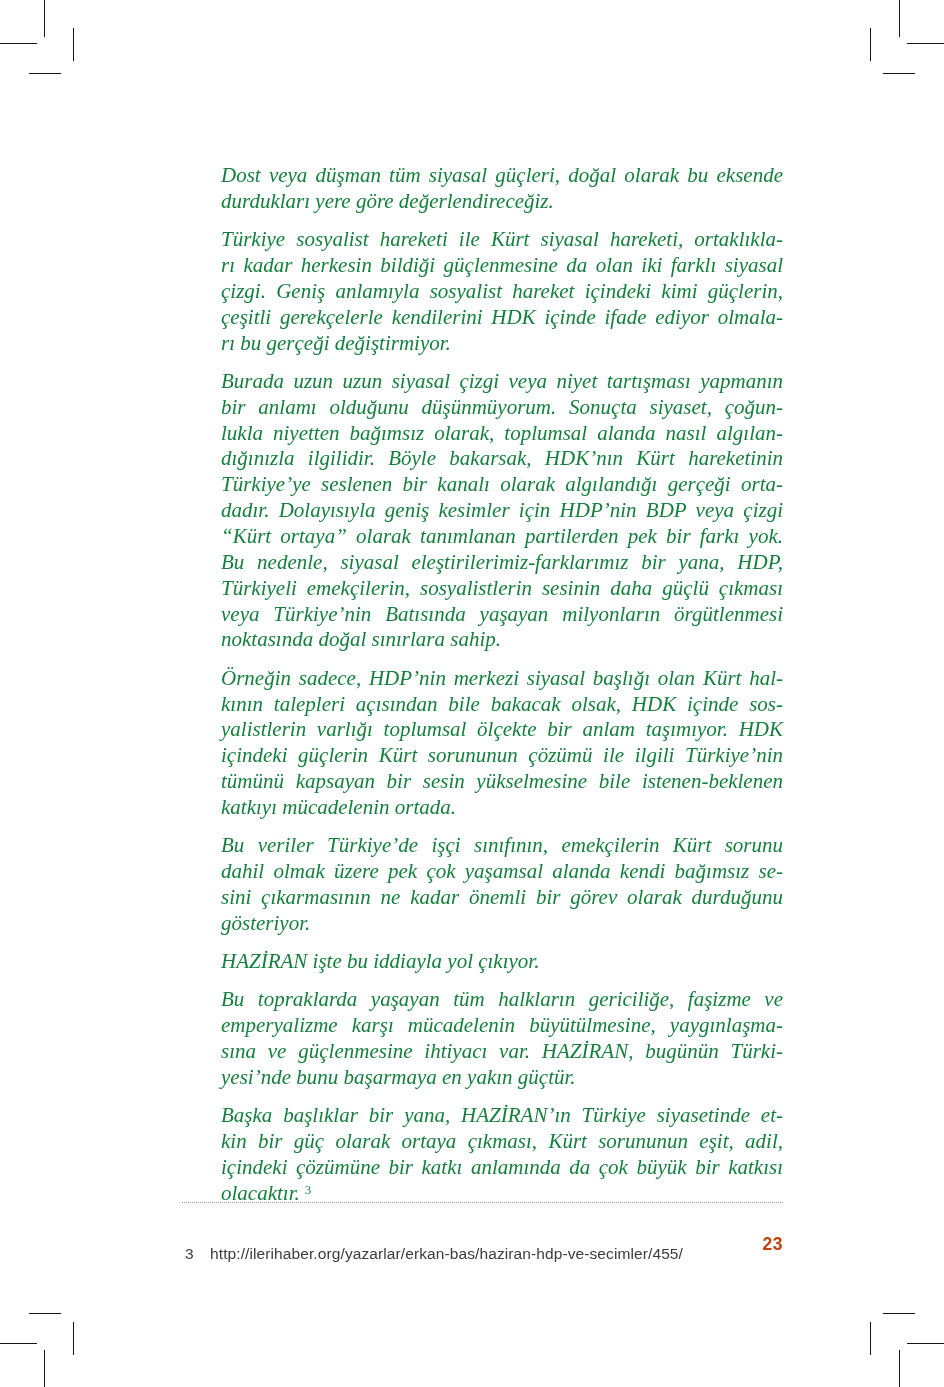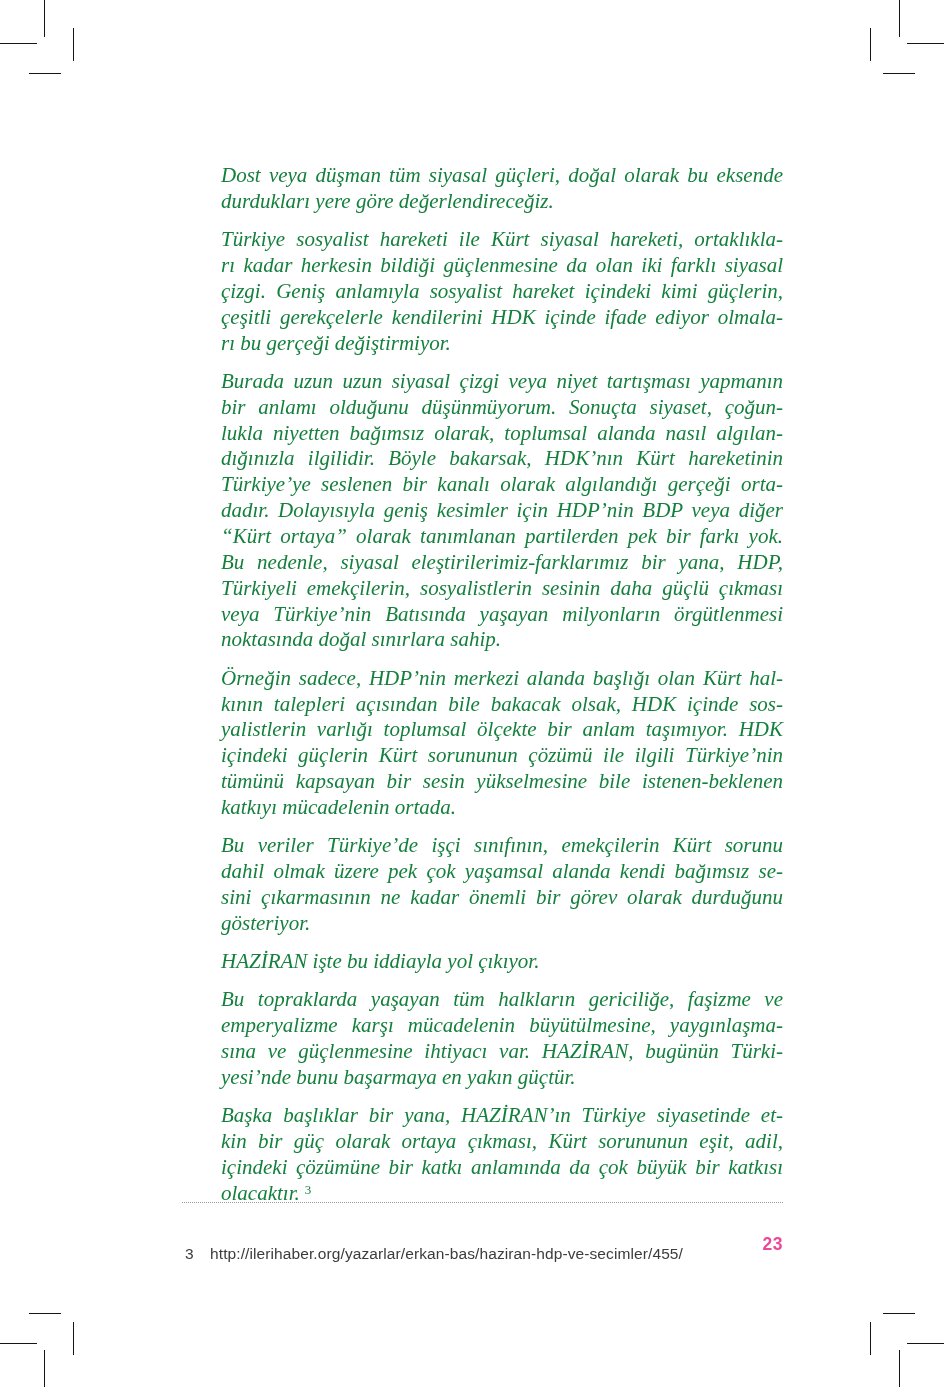--- a/index.html
+++ b/index.html
@@ -101,21 +101,21 @@
   
   .page-number {
     position: absolute;
     left: 182px;
     top: 1234px;
     width: 601px;
     text-align: right;
     font-family: "Liberation Sans", sans-serif;
     font-weight: bold;
     font-size: 17.5px;
-    color: #ec4899;
+    color: #c2410c;
     letter-spacing: 0.5px;
   }
 </style>
 </head>
 <body>
 
 <div class="page">
 
   <div class="cm v tl-vo"></div>
   <div class="cm h tl-ho"></div>
@@ -148,29 +148,29 @@
         <div class="line">çizgi. Geniş anlamıyla sosyalist hareket içindeki kimi güçlerin,</div>
         <div class="line">çeşitli gerekçelerle kendilerini HDK içinde ifade ediyor olmala-</div>
         <div class="line last">rı bu gerçeği değiştirmiyor.</div>
       </div>
       <div class="paragraph">
         <div class="line">Burada uzun uzun siyasal çizgi veya niyet tartışması yapmanın</div>
         <div class="line">bir anlamı olduğunu düşünmüyorum. Sonuçta siyaset, çoğun-</div>
         <div class="line">lukla niyetten bağımsız olarak, toplumsal alanda nasıl algılan-</div>
         <div class="line">dığınızla ilgilidir. Böyle bakarsak, HDK’nın Kürt hareketinin</div>
         <div class="line">Türkiye’ye seslenen bir kanalı olarak algılandığı gerçeği orta-</div>
-        <div class="line">dadır. Dolayısıyla geniş kesimler için HDP’nin BDP veya diğer</div>
+        <div class="line">dadır. Dolayısıyla geniş kesimler için HDP’nin BDP veya çizgi</div>
         <div class="line">“Kürt ortaya” olarak tanımlanan partilerden pek bir farkı yok.</div>
         <div class="line">Bu nedenle, siyasal eleştirilerimiz-farklarımız bir yana, HDP,</div>
         <div class="line">Türkiyeli emekçilerin, sosyalistlerin sesinin daha güçlü çıkması</div>
         <div class="line">veya Türkiye’nin Batısında yaşayan milyonların örgütlenmesi</div>
         <div class="line last">noktasında doğal sınırlara sahip.</div>
       </div>
       <div class="paragraph">
-        <div class="line">Örneğin sadece, HDP’nin merkezi alanda başlığı olan Kürt hal-</div>
+        <div class="line">Örneğin sadece, HDP’nin merkezi siyasal başlığı olan Kürt hal-</div>
         <div class="line">kının talepleri açısından bile bakacak olsak, HDK içinde sos-</div>
         <div class="line">yalistlerin varlığı toplumsal ölçekte bir anlam taşımıyor. HDK</div>
         <div class="line">içindeki güçlerin Kürt sorununun çözümü ile ilgili Türkiye’nin</div>
         <div class="line">tümünü kapsayan bir sesin yükselmesine bile istenen-beklenen</div>
         <div class="line last">katkıyı mücadelenin ortada.</div>
       </div>
       <div class="paragraph">
         <div class="line">Bu veriler Türkiye’de işçi sınıfının, emekçilerin Kürt sorunu</div>
         <div class="line">dahil olmak üzere pek çok yaşamsal alanda kendi bağımsız se-</div>
         <div class="line">sini çıkarmasının ne kadar önemli bir görev olarak durduğunu</div>

